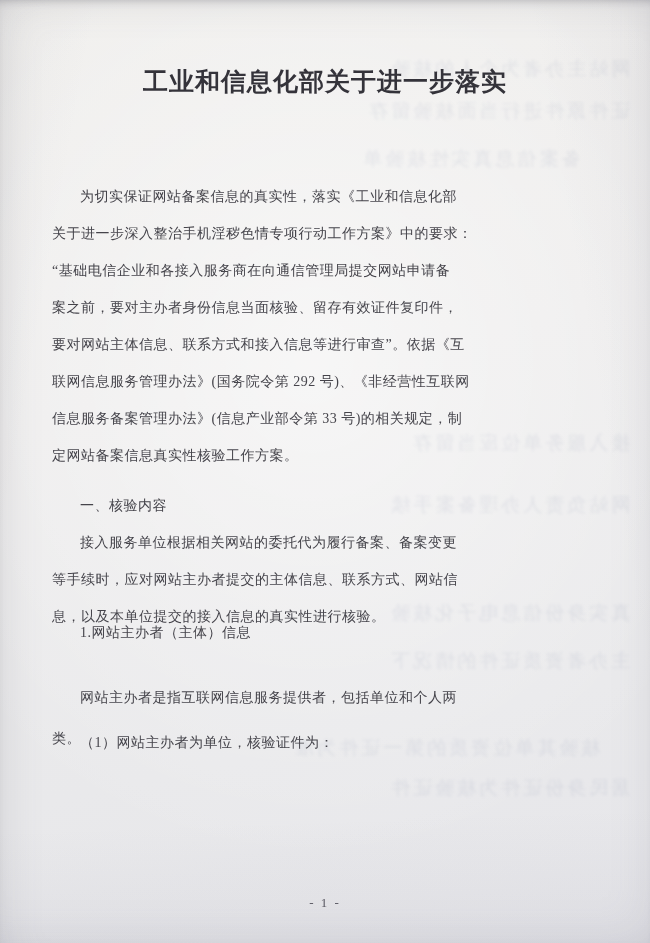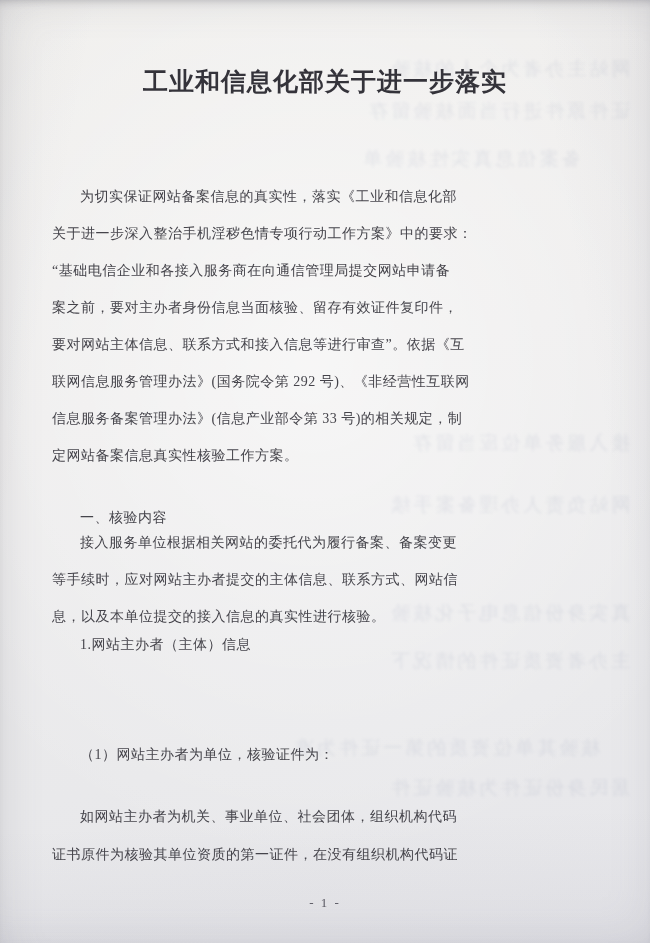--- a/index.html
+++ b/index.html
@@ -75,21 +75,21 @@
   .block {
     position: absolute;
     left: 52px;
     width: 554px;
     font-size: 14px;
     color: #45444b;
     letter-spacing: 0.5px;
   }
   .para .line { white-space: nowrap; }
   .para .line:first-child { text-indent: 2em; }
-  .heading { text-indent: 2em; white-space: nowrap; margin-top: 12px; }
+  .heading { text-indent: 2em; white-space: nowrap; }
 
   .p1   { top: 178px; line-height: 37px; }
   .h-s1 { top: 487px; line-height: 37px; }
   .p2   { top: 524px; line-height: 37px; }
   .h-i1 { top: 614px; line-height: 37px; }
   .p3   { top: 677px; line-height: 41px; }
   .h-i2 { top: 724px; line-height: 38px; }
   .p4   { top: 798px; line-height: 38px; }
 
   .footer {
@@ -139,23 +139,23 @@
   <div class="block heading h-s1">一、核验内容</div>
 
   <div class="block para p2">
       <div class="line">接入服务单位根据相关网站的委托代为履行备案、备案变更</div>
       <div class="line">等手续时，应对网站主办者提交的主体信息、联系方式、网站信</div>
       <div class="line">息，以及本单位提交的接入信息的真实性进行核验。</div>
     </div>
 
   <div class="block heading h-i1">1.网站主办者（主体）信息</div>
 
+  <div class="block para p3">
+      <div class="line">网站主办者是指互联网信息服务提供者，包括单位和个人两</div>
+      <div class="line">类。</div>
+    </div>
 
   <div class="block heading h-i2">（1）网站主办者为单位，核验证件为：</div>
 
-  <div class="block para p4">
-      <div class="line">如网站主办者为机关、事业单位、社会团体，组织机构代码</div>
-      <div class="line">证书原件为核验其单位资质的第一证件，在没有组织机构代码证</div>
-    </div>
 
   <div class="footer">- 1 -</div>
 
 </div>
 
 </body></html>

